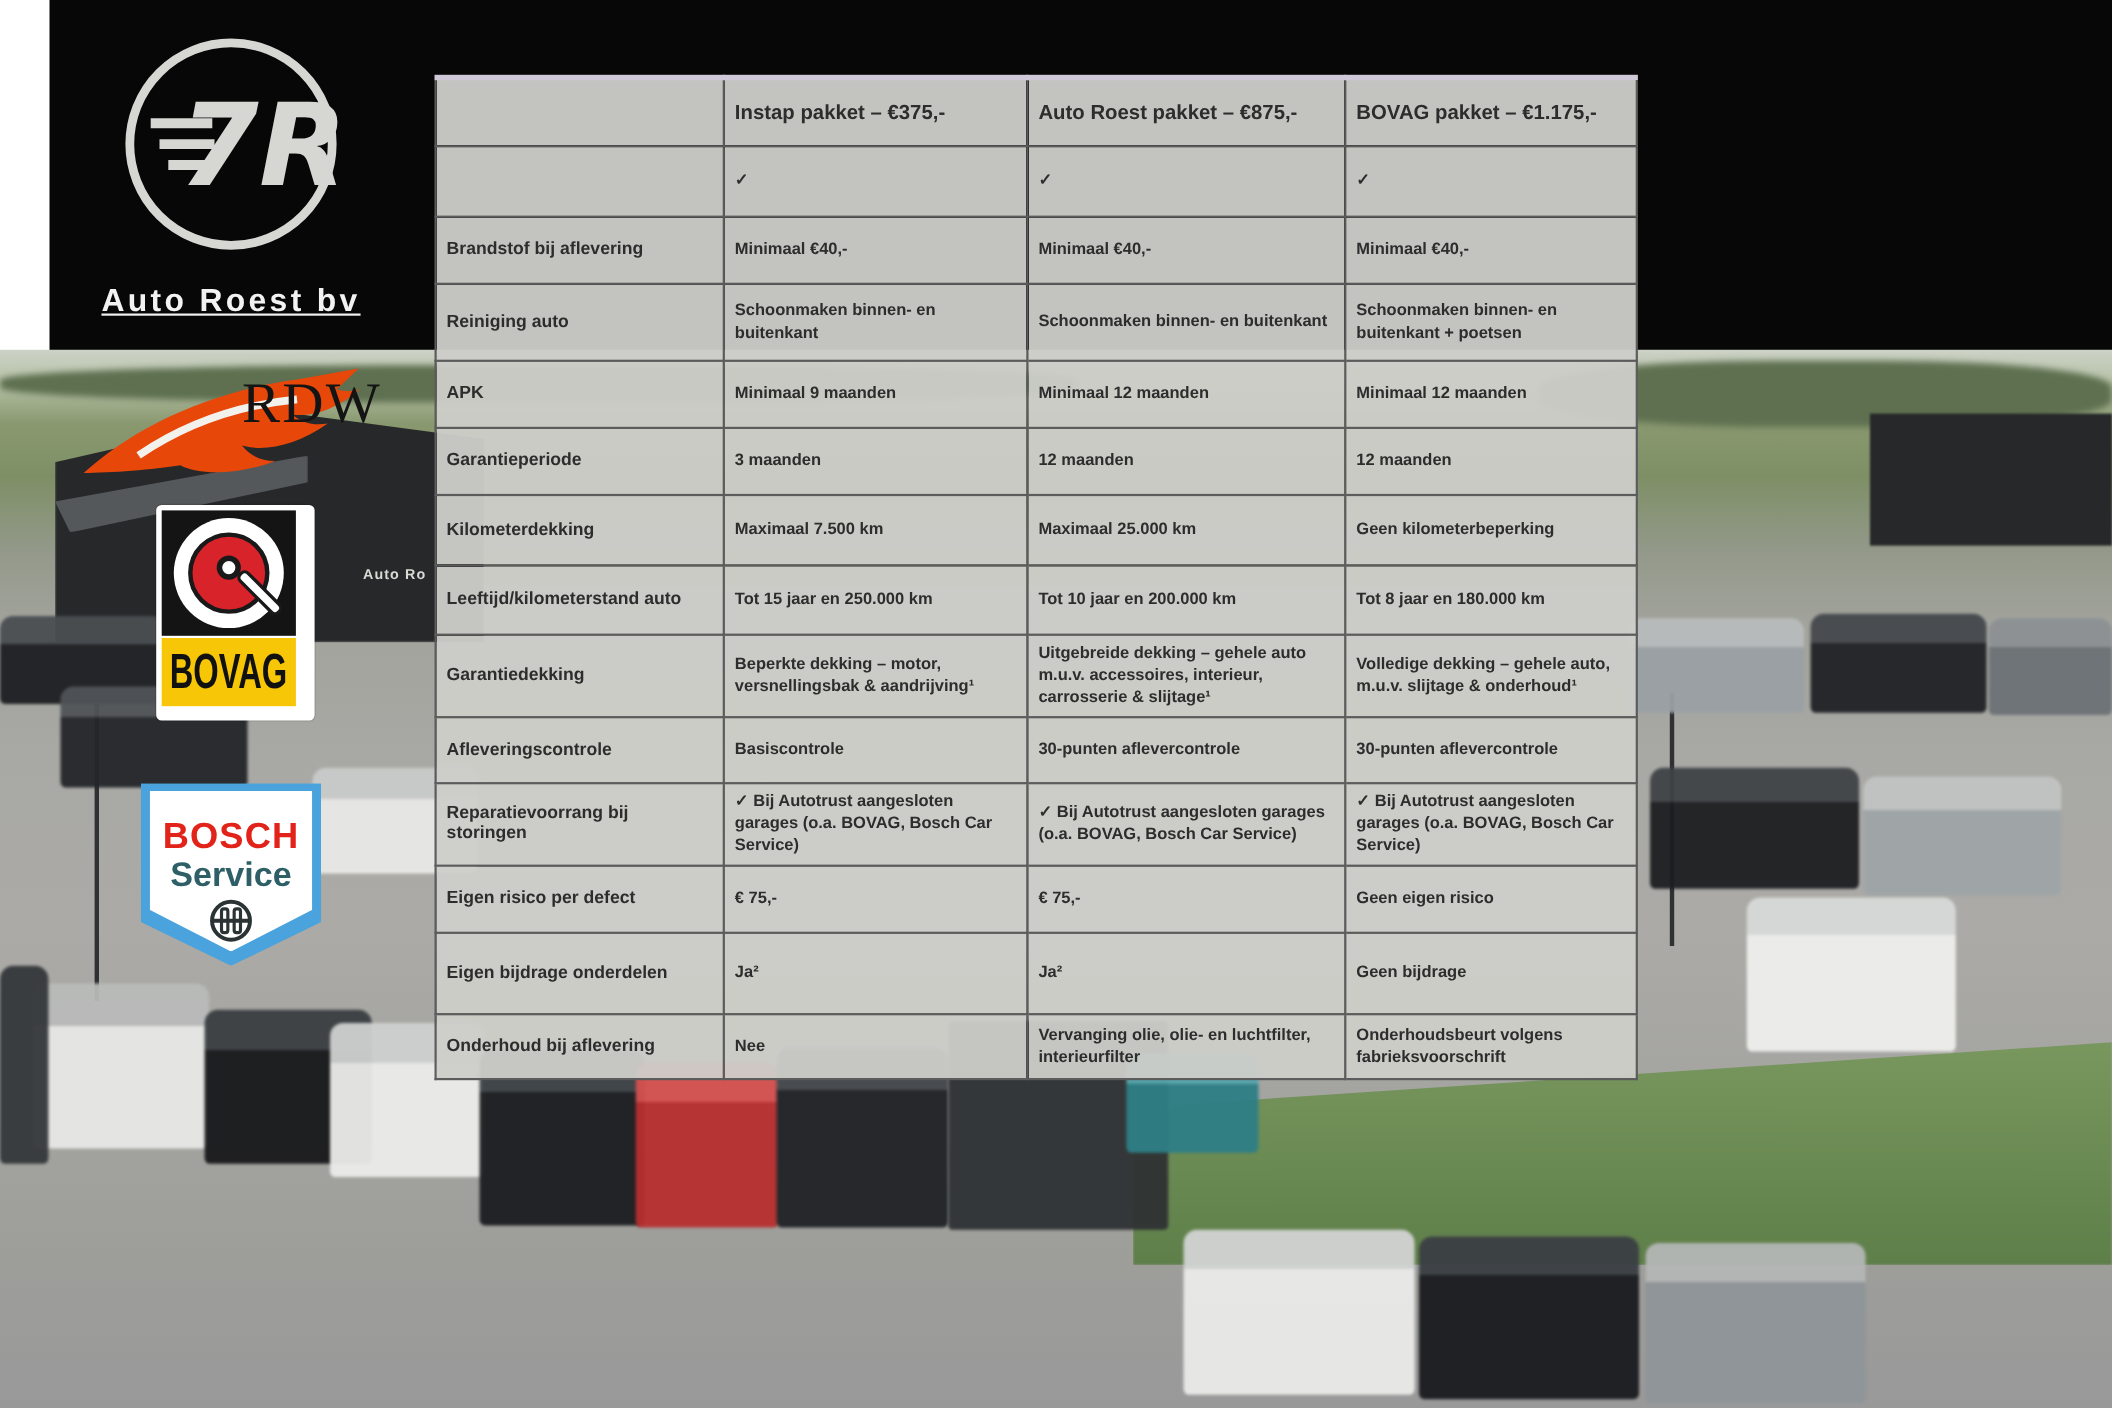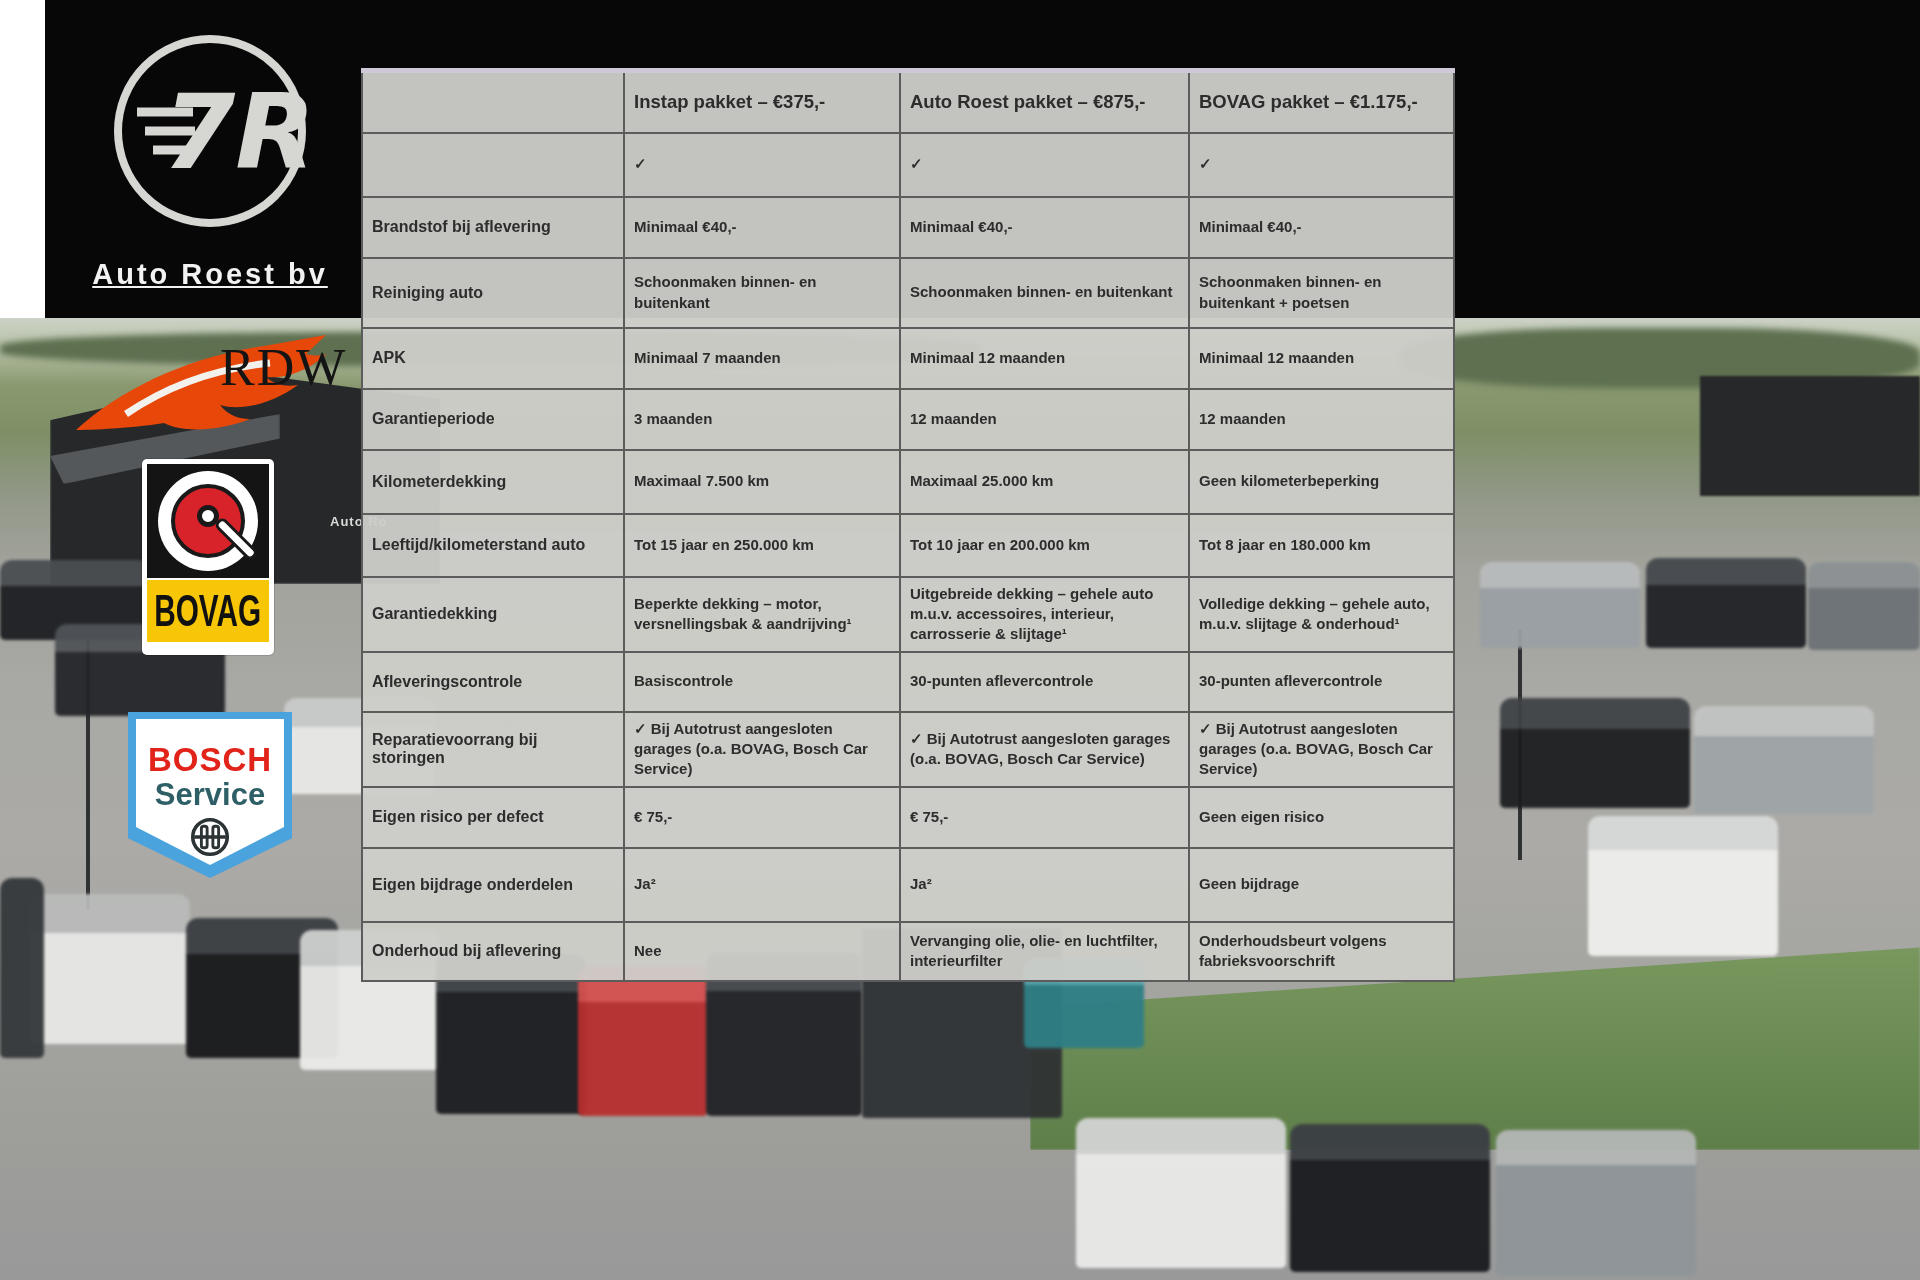--- a/index.html
+++ b/index.html
@@ -28,21 +28,21 @@
   .ar-name{position:absolute;left:0;top:258px;width:330px;text-align:center;
     color:#f2f2f2;font-size:29px;font-weight:bold;letter-spacing:3px;text-decoration:underline;}
 
   
   .rdw{position:absolute;left:70px;top:330px;width:370px;height:115px;text-decoration:underline;}
   .rdw-wing{position:absolute;left:0;top:2px;width:260px;height:110px;}
   .rdw-text{position:absolute;left:150px;top:8px;font-family:"Liberation Serif",serif;
     font-size:52px;font-weight:500;color:#141414;letter-spacing:2px;}
 
   
-  .bovag{position:absolute;left:142px;top:459px;width:132px;height:196px;background:#ffffff;
+  .bovag{position:absolute;left:142px;top:459px;width:144px;height:196px;background:#ffffff;
     border-radius:5px;box-shadow:0 0 0 1px rgba(0,0,0,.12);}
   .bovag-black{position:absolute;left:5px;top:5px;width:122px;height:114px;background:#141414;}
   .bovag-circle{position:absolute;left:11px;top:7px;width:100px;height:100px;background:#ffffff;border-radius:50%;}
   .bovag-disc{position:absolute;left:13px;top:13px;width:74px;height:74px;background:#d8232a;
     border:4px solid #191919;border-radius:50%;box-sizing:border-box;}
   .bovag-arm{position:absolute;left:57px;top:48px;width:13px;height:52px;background:#ffffff;
     border:3px solid #191919;border-radius:6px;transform:rotate(-45deg);transform-origin:50% 10%;box-sizing:border-box;}
   .bovag-hub{position:absolute;left:39px;top:34px;width:22px;height:22px;background:#ffffff;
     border:5px solid #191919;border-radius:50%;box-sizing:border-box;}
   .bovag-yellow{position:absolute;left:5px;top:121px;width:122px;height:62px;background:#f6c607;
@@ -53,21 +53,21 @@
   
   .bosch{position:absolute;left:128px;top:712px;width:164px;height:166px;
     background:#4aa3dc;clip-path:polygon(0 0,100% 0,100% 76%,50% 100%,0 76%);}
   .bosch-inner{position:absolute;left:8px;top:7px;width:148px;height:146px;background:#ffffff;
     clip-path:polygon(0 0,100% 0,100% 74%,50% 100%,0 74%);text-align:center;}
   .bosch-word1{margin-top:22px;color:#e2231a;font-size:33px;font-weight:bold;letter-spacing:1px;}
   .bosch-word2{margin-top:-2px;color:#2e5f66;font-size:31px;font-weight:bold;}
   .bosch-arm-icon{margin-top:1px;}
 
   
-  table.pkg{position:absolute;left:361px;top:68px;width:1092px;table-layout:fixed;
+  table.pkg{position:absolute;left:395px;top:68px;width:1092px;table-layout:fixed;
     border-collapse:collapse;border:2px solid #5c5c5c;border-top:5px solid #cfc8d8;}
   table.pkg th,table.pkg td{border:2px solid #5c5c5c;background:rgba(206,205,201,.95);
     color:#2d2d2d;vertical-align:middle;text-align:left;padding:6px 10px 6px 9px;
     font-weight:bold;overflow:hidden;}
   table.pkg thead th{font-size:18.5px;}
   table.pkg tbody th{font-size:16px;}
   table.pkg tbody td{font-size:15px;line-height:1.34;}
   table.pkg thead tr{height:62px;}
   table.pkg tbody tr:nth-child(1){height:64px;}
   table.pkg tbody tr:nth-child(2){height:61px;}
@@ -200,21 +200,21 @@
           <td>Minimaal €40,-</td>
         </tr>
         <tr>
           <th>Reiniging auto</th>
           <td>Schoonmaken binnen- en buitenkant</td>
           <td>Schoonmaken binnen- en buitenkant</td>
           <td>Schoonmaken binnen- en buitenkant + poetsen</td>
         </tr>
         <tr>
           <th>APK</th>
-          <td>Minimaal 7 maanden</td>
+          <td>Minimaal 9 maanden</td>
           <td>Minimaal 12 maanden</td>
           <td>Minimaal 12 maanden</td>
         </tr>
         <tr>
           <th>Garantieperiode</th>
           <td>3 maanden</td>
           <td>12 maanden</td>
           <td>12 maanden</td>
         </tr>
         <tr>

